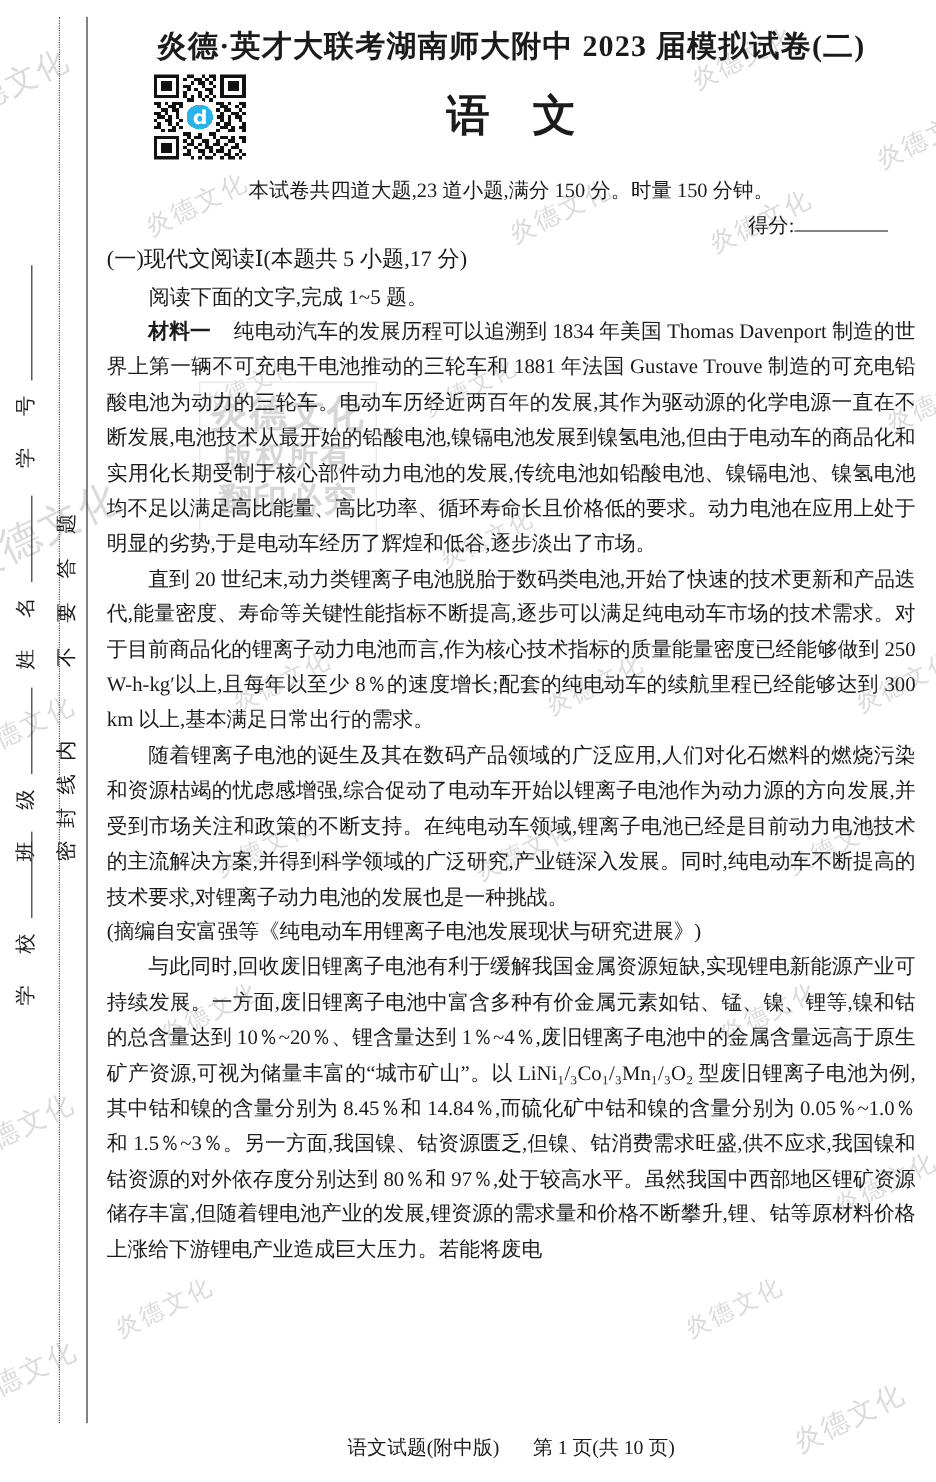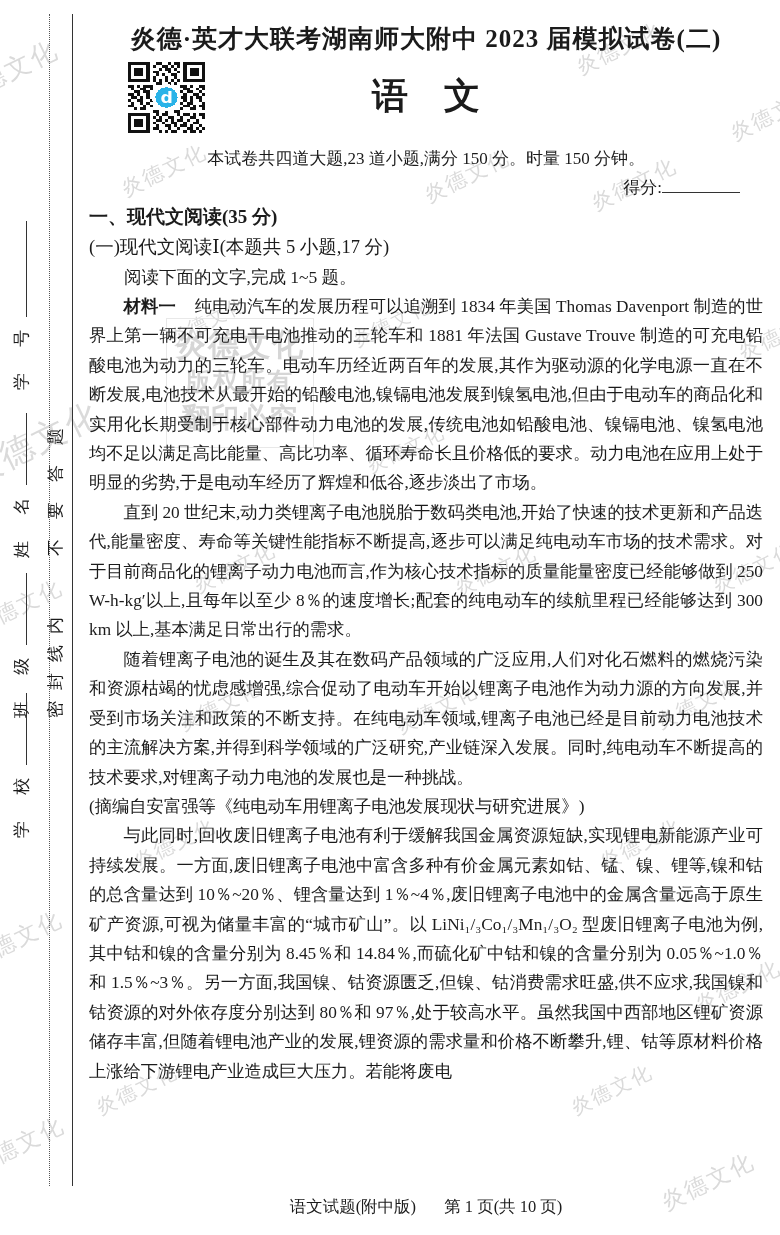--- a/index.html
+++ b/index.html
@@ -128,21 +128,20 @@
     </svg>
 
     <div class="subject">语　文</div>
     <div class="instructions">本试卷共四道大题,23 道小题,满分 150 分。时量 150 分钟。</div>
     <div class="score">
       <span>得分:</span><span class="score-blank"></span>
     </div>
   </header>
 
   <main class="content">
-    <h2 class="h-sec">一、现代文阅读(35 分)</h2>
     <div class="h-sub">(一)现代文阅读Ⅰ(本题共 5 小题,17 分)</div>
     <p class="intro">阅读下面的文字,完成 1~5 题。</p>
 
     <p class="para"><span class="plabel">材料一</span><span>纯电动汽车的发展历程可以追溯到 1834 年美国 Thomas Davenport 制造的世界上第一辆不可充电干电池推动的三轮车和 1881 年法国 Gustave Trouve 制造的可充电铅酸电池为动力的三轮车。电动车历经近两百年的发展,其作为驱动源的化学电源一直在不断发展,电池技术从最开始的铅酸电池,镍镉电池发展到镍氢电池,但由于电动车的商品化和实用化长期受制于核心部件动力电池的发展,传统电池如铅酸电池、镍镉电池、镍氢电池均不足以满足高比能量、高比功率、循环寿命长且价格低的要求。动力电池在应用上处于明显的劣势,于是电动车经历了辉煌和低谷,逐步淡出了市场。</span></p>
     <p class="para">直到 20 世纪末,动力类锂离子电池脱胎于数码类电池,开始了快速的技术更新和产品迭代,能量密度、寿命等关键性能指标不断提高,逐步可以满足纯电动车市场的技术需求。对于目前商品化的锂离子动力电池而言,作为核心技术指标的质量能量密度已经能够做到 250 W-h-kg′以上,且每年以至少 8％的速度增长;配套的纯电动车的续航里程已经能够达到 300 km 以上,基本满足日常出行的需求。</p>
     <p class="para">随着锂离子电池的诞生及其在数码产品领域的广泛应用,人们对化石燃料的燃烧污染和资源枯竭的忧虑感增强,综合促动了电动车开始以锂离子电池作为动力源的方向发展,并受到市场关注和政策的不断支持。在纯电动车领域,锂离子电池已经是目前动力电池技术的主流解决方案,并得到科学领域的广泛研究,产业链深入发展。同时,纯电动车不断提高的技术要求,对锂离子动力电池的发展也是一种挑战。</p>
     <p class="attribution">(摘编自安富强等《纯电动车用锂离子电池发展现状与研究进展》)</p>
     <p class="para">与此同时,回收废旧锂离子电池有利于缓解我国金属资源短缺,实现锂电新能源产业可持续发展。一方面,废旧锂离子电池中富含多种有价金属元素如钴、锰、镍、锂等,镍和钴的总含量达到 10％~20％、锂含量达到 1％~4％,废旧锂离子电池中的金属含量远高于原生矿产资源,可视为储量丰富的“城市矿山”。以 LiNi₁/₃Co₁/₃Mn₁/₃O₂ 型废旧锂离子电池为例,其中钴和镍的含量分别为 8.45％和 14.84％,而硫化矿中钴和镍的含量分别为 0.05％~1.0％和 1.5％~3％。另一方面,我国镍、钴资源匮乏,但镍、钴消费需求旺盛,供不应求,我国镍和钴资源的对外依存度分别达到 80％和 97％,处于较高水平。虽然我国中西部地区锂矿资源储存丰富,但随着锂电池产业的发展,锂资源的需求量和价格不断攀升,锂、钴等原材料价格上涨给下游锂电产业造成巨大压力。若能将废电</p>
   </main>
 

